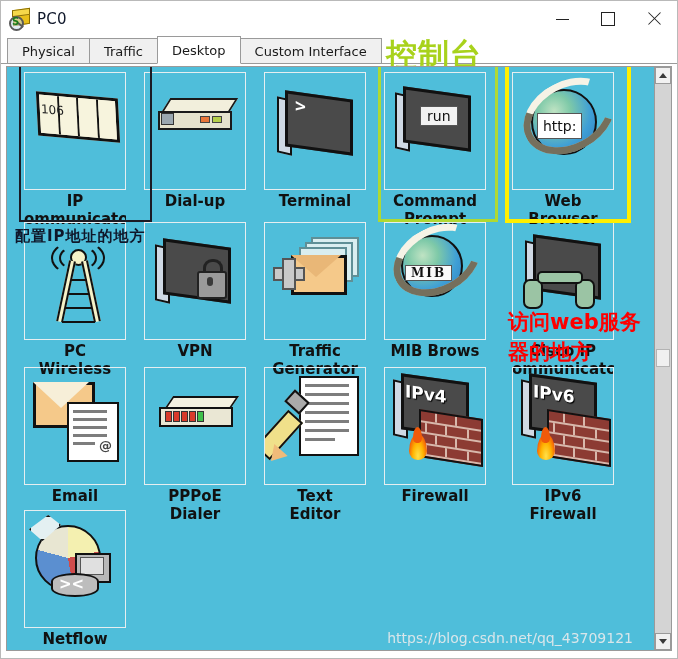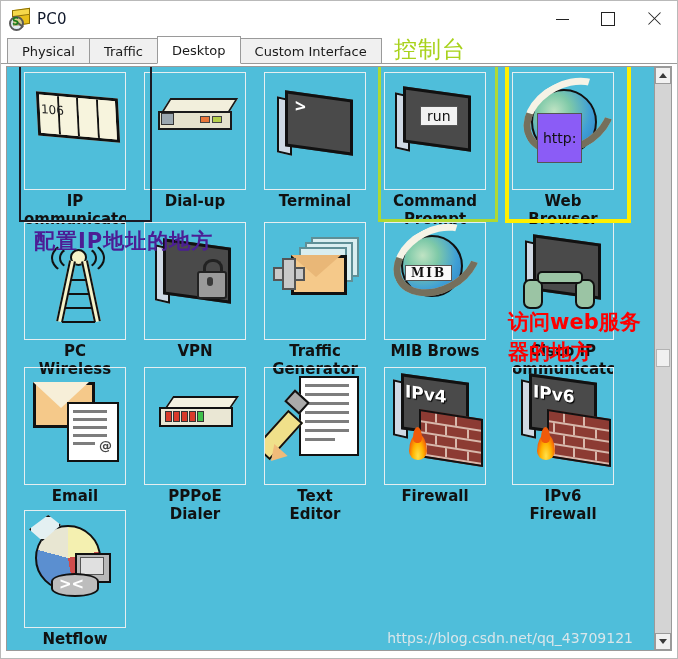--- a/index.html
+++ b/index.html
@@ -64,22 +64,22 @@
   .tab{
     height:25px;line-height:25px;padding:0 14px;font-size:13px;color:#1a1a1a;
     background:#f0f0f0;border:1px solid #9a9a9a;border-bottom:none;
     margin-right:-1px;box-sizing:border-box;white-space:nowrap;
   }
   .tab.active{
     background:#ffffff;height:28px;line-height:27px;position:relative;z-index:3;
     border-bottom:1px solid #ffffff;margin-bottom:-1px;
   }
   .console-note{
-    position:absolute;left:385px;top:-3px;font-size:23px;color:#a8d21c;
-    font-weight:normal;letter-spacing:1px;white-space:nowrap;margin-left:8px;
+    position:absolute;left:385px;top:-3px;font-size:31px;color:#a8d21c;
+    font-weight:bold;letter-spacing:1px;white-space:nowrap;
   }
 
   
   .desktop{
     position:absolute;left:5px;top:65px;width:650px;height:585px;
     background:#4fbeda;overflow:hidden;
     border:1px solid #9a9a9a;box-sizing:border-box;
   }
   .grid{position:absolute;left:0;top:0;width:650px;height:585px;}
   .tile{
@@ -97,21 +97,21 @@
   .tile .cap span{display:block;}
 
   
   .hl{position:absolute;box-sizing:border-box;pointer-events:none;}
   .hl-ip{left:12px;top:-2px;width:133px;height:157px;border:2px solid #1b1b24;}
   .hl-cmd{left:371px;top:-4px;width:120px;height:159px;border:3px solid #b0d932;}
   .hl-web{left:498px;top:-4px;width:126px;height:160px;border:4px solid #ffef00;}
 
   
   .anno{position:absolute;font-weight:bold;white-space:nowrap;pointer-events:none;}
-  .anno-ip{left:27px;top:160px;font-size:21px;color:#4c1d95;letter-spacing:1px;}
+  .anno-ip{left:8px;top:160px;font-size:15px;color:#0f172a;letter-spacing:1px;}
   .anno-web{left:501px;top:240px;font-size:21px;color:#fe0000;line-height:30px;}
 
   
   .watermark{
     position:absolute;right:22px;bottom:4px;font-size:14px;color:#d9e6ea;
     font-family:"DejaVu Sans","Liberation Sans",sans-serif;white-space:nowrap;
   }
 
   
   .scrollbar{
@@ -190,22 +190,22 @@
     position:absolute;left:8px;top:8px;width:82px;height:56px;border-radius:50%;
     border:7px solid #f0e3b8;border-right-color:transparent;border-top-color:#f6f3e6;
     transform:rotate(-28deg);
   }
   .globe-ring2{
     position:absolute;left:8px;top:8px;width:82px;height:56px;border-radius:50%;
     border:7px solid transparent;border-left-color:#111;border-bottom-color:#111;
     transform:rotate(-28deg);opacity:.55;
   }
   .httptag{
-    position:absolute;left:24px;top:40px;background:#8b5cf6;border:1px solid #555;
-    font-size:14px;padding:16px 5px;color:#111;
+    position:absolute;left:24px;top:40px;background:#ffffff;border:1px solid #555;
+    font-size:14px;padding:4px 5px;color:#111;
   }
   .mibtag{
     position:absolute;left:20px;top:42px;background:#fafafa;border:1px solid #555;
     font-size:12px;font-weight:bold;padding:0px 5px;color:#111;letter-spacing:2px;
     font-family:"DejaVu Serif",serif;
   }
 
   
   .tower{position:absolute;left:22px;top:14px;width:58px;height:86px;}
   .tw-ball{position:absolute;left:23px;top:12px;width:13px;height:13px;border-radius:50%;background:#f6f2c8;border:2px solid #111;}

